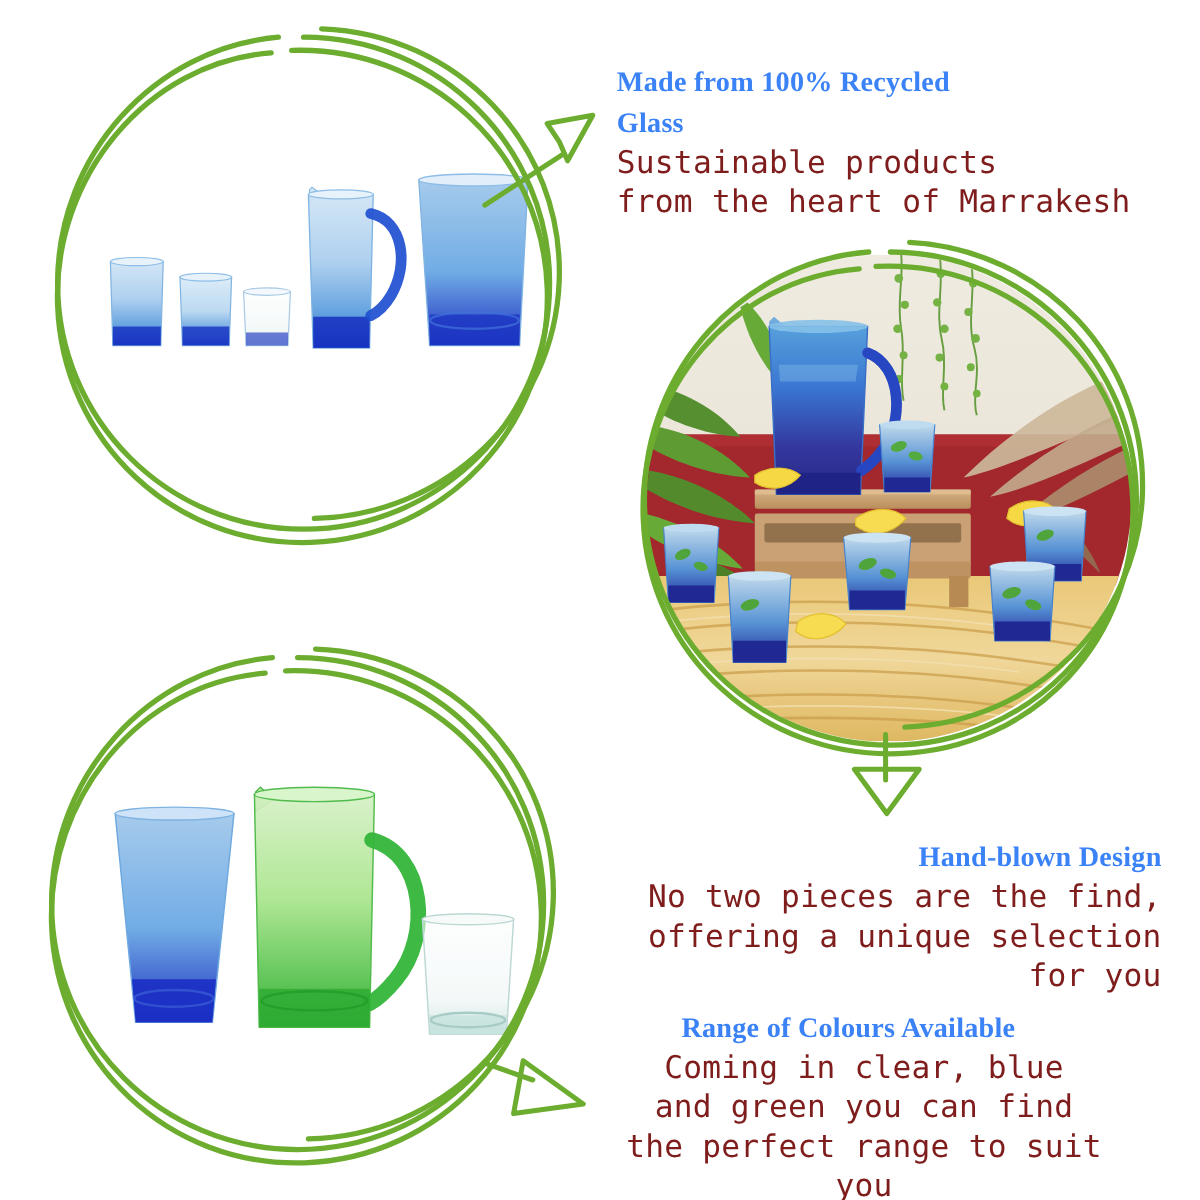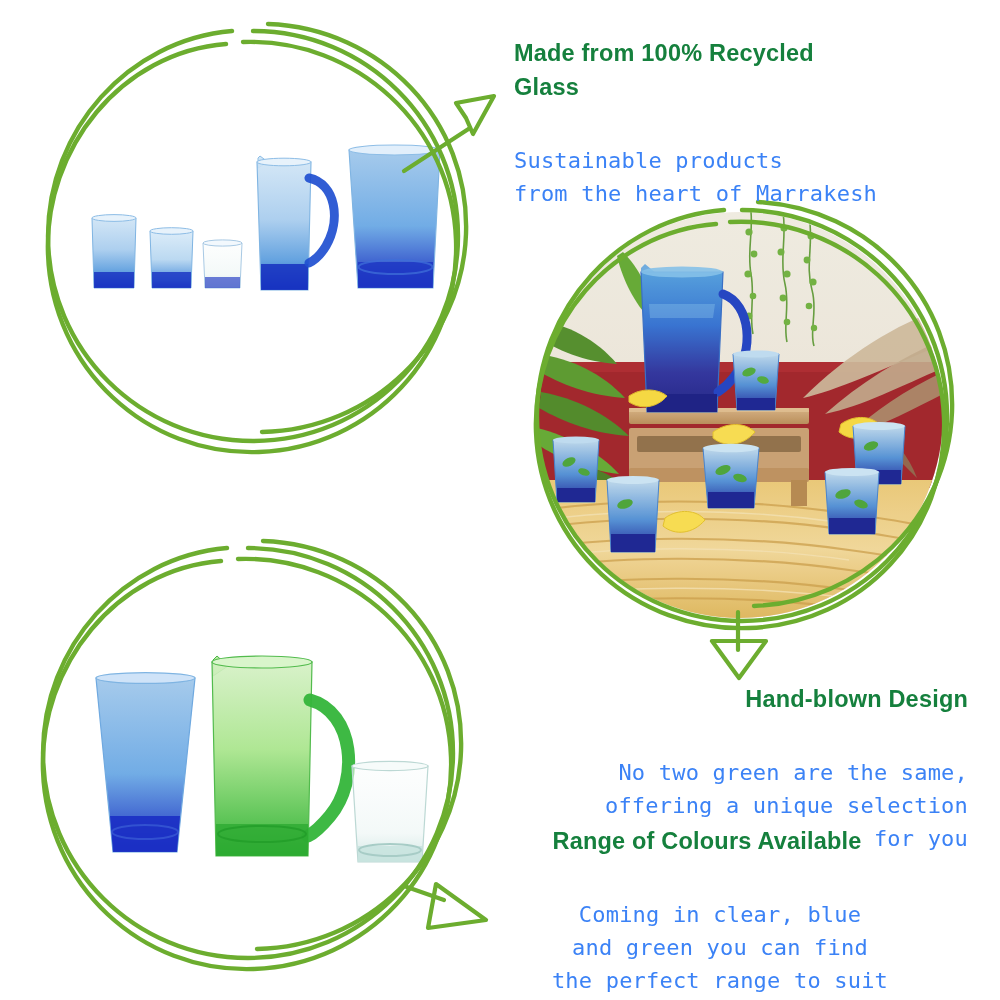--- a/index.html
+++ b/index.html
@@ -8,28 +8,28 @@
     width:1000px;height:1000px;
     background:#ffffff;
     font-family:"DejaVu Sans Mono","Liberation Mono",monospace;
     overflow:hidden;position:relative;
   }
   .stage{position:absolute;inset:0;width:1000px;height:1000px;}
 
   
   .tblock{position:absolute;}
   .head{
-    font-family:Liberation Sans, sans-serif;
+    font-family:Liberation Serif, serif;
     font-weight:bold;font-size:23.5px;line-height:34px;
-    color:#15803d;letter-spacing:0.2px;white-space:pre;
+    color:#3b82f6;letter-spacing:0.2px;white-space:pre;margin-top:16px;
   }
   .body-l{
     font-family:"DejaVu Sans Mono","Liberation Mono",monospace;
-    font-weight:400;font-size:22px;line-height:33px;
-    color:#3b82f6;letter-spacing:0.2px;white-space:pre;margin-top:40px;
+    font-weight:400;font-size:26px;line-height:33px;
+    color:#7f1d1d;letter-spacing:0.2px;white-space:pre;
   }
   #blk-recycled{left:514px;top:36px;text-align:left;width:460px;}
   #blk-handblown{left:498px;top:682px;width:470px;text-align:right;}
   #blk-colours{left:472px;top:824px;width:470px;text-align:center;}
   #blk-colours .body-l{text-align:center;display:block;padding-left:26px;}
 
   
   svg.deco{position:absolute;left:0;top:0;width:1000px;height:1000px;}
   .photo-clip{
     position:absolute;left:537px;top:212px;width:406px;height:406px;
@@ -356,21 +356,21 @@
 
   <div class="tblock" id="blk-recycled">
     <div class="head">Made from 100% Recycled
 Glass</div>
     <div class="body-l">Sustainable products
 from the heart of Marrakesh</div>
   </div>
 
   <div class="tblock" id="blk-handblown">
     <div class="head">Hand-blown Design</div>
-    <div class="body-l">No two green are the same,
+    <div class="body-l">No two pieces are the find,
 offering a unique selection
 for you</div>
   </div>
 
   <div class="tblock" id="blk-colours">
     <div class="head">Range of Colours Available</div>
     <div class="body-l">Coming in clear, blue
 and green you can find
 the perfect range to suit
 you</div>

